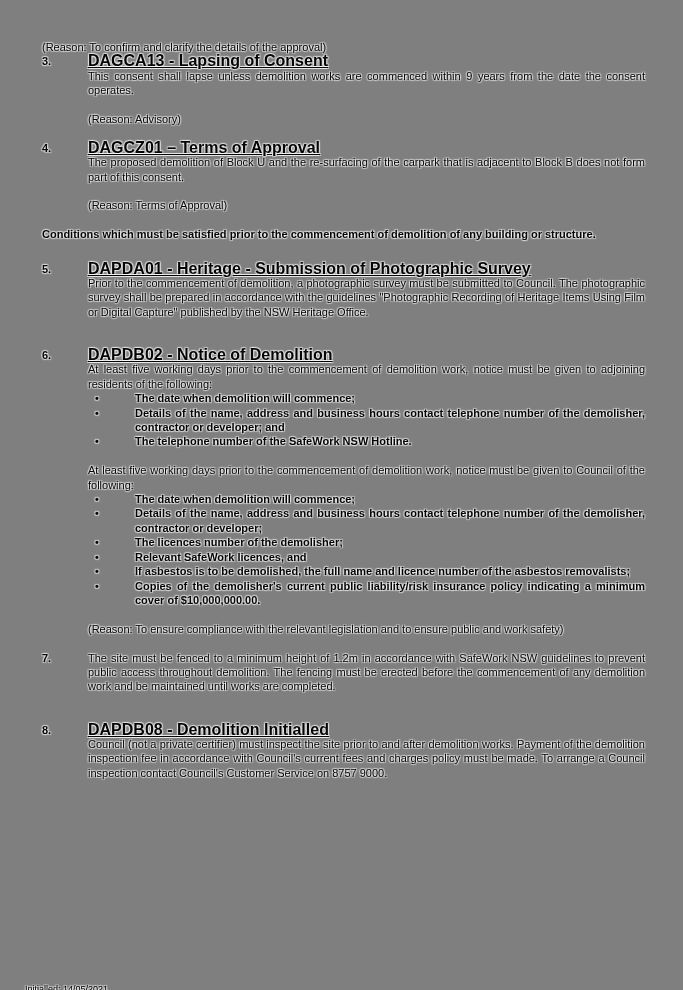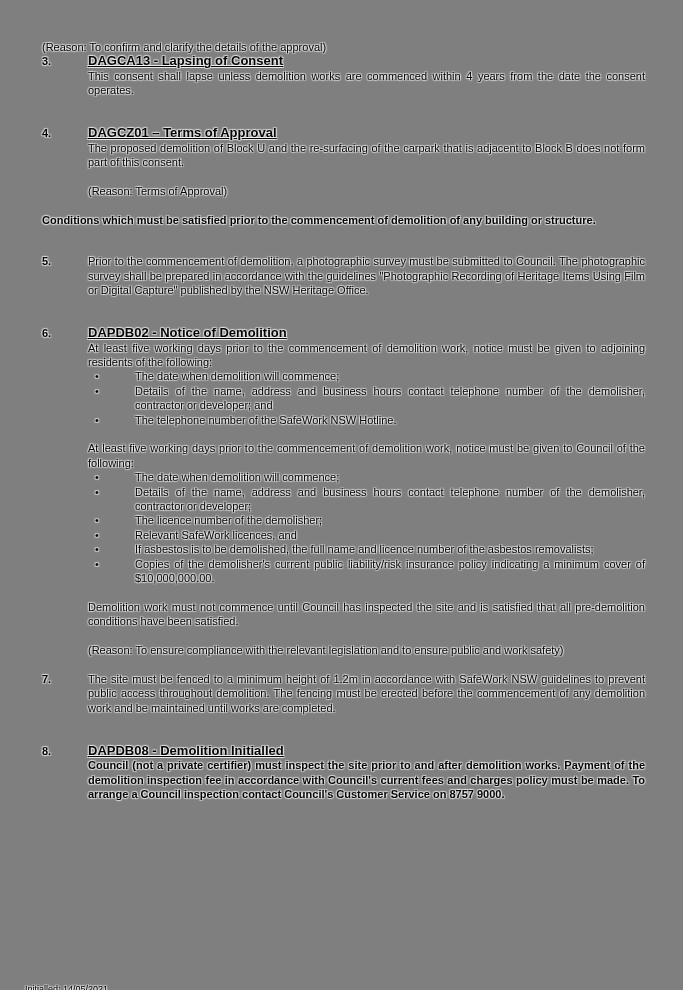--- a/index.html
+++ b/index.html
@@ -24,29 +24,29 @@
       -1px  1px 1px rgba(255,255,255,.55),
        1px  1px 1px rgba(255,255,255,.55),
        0 0 2px rgba(255,255,255,.35);
   }
   .indent { margin-left:46px; }
   .spacer-b { margin-bottom:14.4px; }
   .section { display:flex; margin-bottom:14.4px; }
   .num { width:46px; flex:none; font-weight:bold; text-align:left; }
   .content { flex:1; min-width:0; }
   .heading {
-    font-size:13px; font-weight:bold;
+    font-size:16px; font-weight:bold;
     text-decoration:underline;
     text-align:left;
   }
   .body { margin:0 0 14.4px 0; }
-  .body.last { margin-bottom:0;font-weight:bold; }
+  .body.last { margin-bottom:0; }
   .reason { text-align:left; margin:0; }
-  .divider-heading { font-weight:bold; margin-bottom:27px; }
-  ul.bullets { list-style:none; margin:0 0 14.4px 0; }
+  .divider-heading { font-weight:bold; margin-bottom:20px; }
+  ul.bullets { list-style:none; margin:0 0 14.4px 0;font-weight:bold; }
   ul.bullets li { position:relative; padding-left:47px; text-align:justify; }
   ul.bullets li::before { content:"\2022"; position:absolute; left:7px; top:0; }
   .mt-extra { margin-top:14.4px; }
   .footer-clip {
     position:absolute;
     left:25px; top:984px;
     font-size:9px; line-height:11px;
     color:#000;
     text-align:left;
     white-space:nowrap;
@@ -56,62 +56,63 @@
 <body>
 
 <div class="page">
 
   <p class="reason indent spacer-b">(Reason: To confirm and clarify the details of the approval)</p>
 
   <div class="section">
     <div class="num">3.</div>
     <div class="content">
       <div class="heading">DAGCA13 - Lapsing of Consent</div>
-      <p class="body">This consent shall lapse unless demolition works are commenced within 4 years from the date the consent operates.</p>
+      <p class="body">This consent shall lapse unless demolition works are commenced within 9 years from the date the consent operates.</p>
+      <p class="reason">(Reason: Advisory)</p>
     </div>
   </div>
 
   <div class="section">
     <div class="num">4.</div>
     <div class="content">
       <div class="heading">DAGCZ01 – Terms of Approval</div>
       <p class="body">The proposed demolition of Block U and the re-surfacing of the carpark that is adjacent to Block B does not form part of this consent.</p>
       <p class="reason">(Reason: Terms of Approval)</p>
     </div>
   </div>
 
   <p class="divider-heading">Conditions which must be satisfied prior to the commencement of demolition of any building or structure.</p>
 
   <div class="section">
     <div class="num">5.</div>
     <div class="content">
+      <div class="heading">DAPDA01 - Heritage - Submission of Photographic Survey</div>
       <p class="body">Prior to the commencement of demolition, a photographic survey must be submitted to Council.  The photographic survey shall be prepared in accordance with the guidelines "Photographic Recording of Heritage Items Using Film or Digital Capture" published by the NSW Heritage Office.</p>
     </div>
   </div>
 
   <div class="section">
     <div class="num">6.</div>
     <div class="content">
       <div class="heading">DAPDB02 - Notice of Demolition</div>
       <p class="body" style="margin-bottom:0">At least five working days prior to the commencement of demolition work, notice must be given to adjoining residents of the following:</p>
       <ul class="bullets">
         <li>The date when demolition will commence;</li>
         <li>Details of the name, address and business hours contact telephone number of the demolisher, contractor or developer; and</li>
         <li>The telephone number of the SafeWork NSW Hotline.</li>
       </ul>
       <p class="body" style="margin-bottom:0">At least five working days prior to the commencement of demolition work, notice must be given to Council of the following:</p>
       <ul class="bullets">
         <li>The date when demolition will commence;</li>
         <li>Details of the name, address and business hours contact telephone number of the demolisher, contractor or developer;</li>
-        <li>The licence number of the demolisher;</li>
+        <li>The licences number of the demolisher;</li>
         <li>Relevant SafeWork licences, and</li>
         <li>If asbestos is to be demolished, the full name and licence number of the asbestos removalists;</li>
         <li>Copies of the demolisher's current public liability/risk insurance policy indicating a minimum cover of $10,000,000.00.</li>
       </ul>
-      <p class="body mt-extra">Demolition work must not commence until Council has inspected the site and is satisfied that all pre-demolition conditions have been satisfied.</p>
       <p class="reason">(Reason: To ensure compliance with the relevant legislation and to ensure public and work safety)</p>
     </div>
   </div>
 
   <div class="section">
     <div class="num">7.</div>
     <div class="content">
       <p class="body">The site must be fenced to a minimum height of 1.2m in accordance with SafeWork NSW guidelines to prevent public access throughout demolition. The fencing must be erected before the commencement of any demolition work and be maintained until works are completed.</p>
     </div>
   </div>

